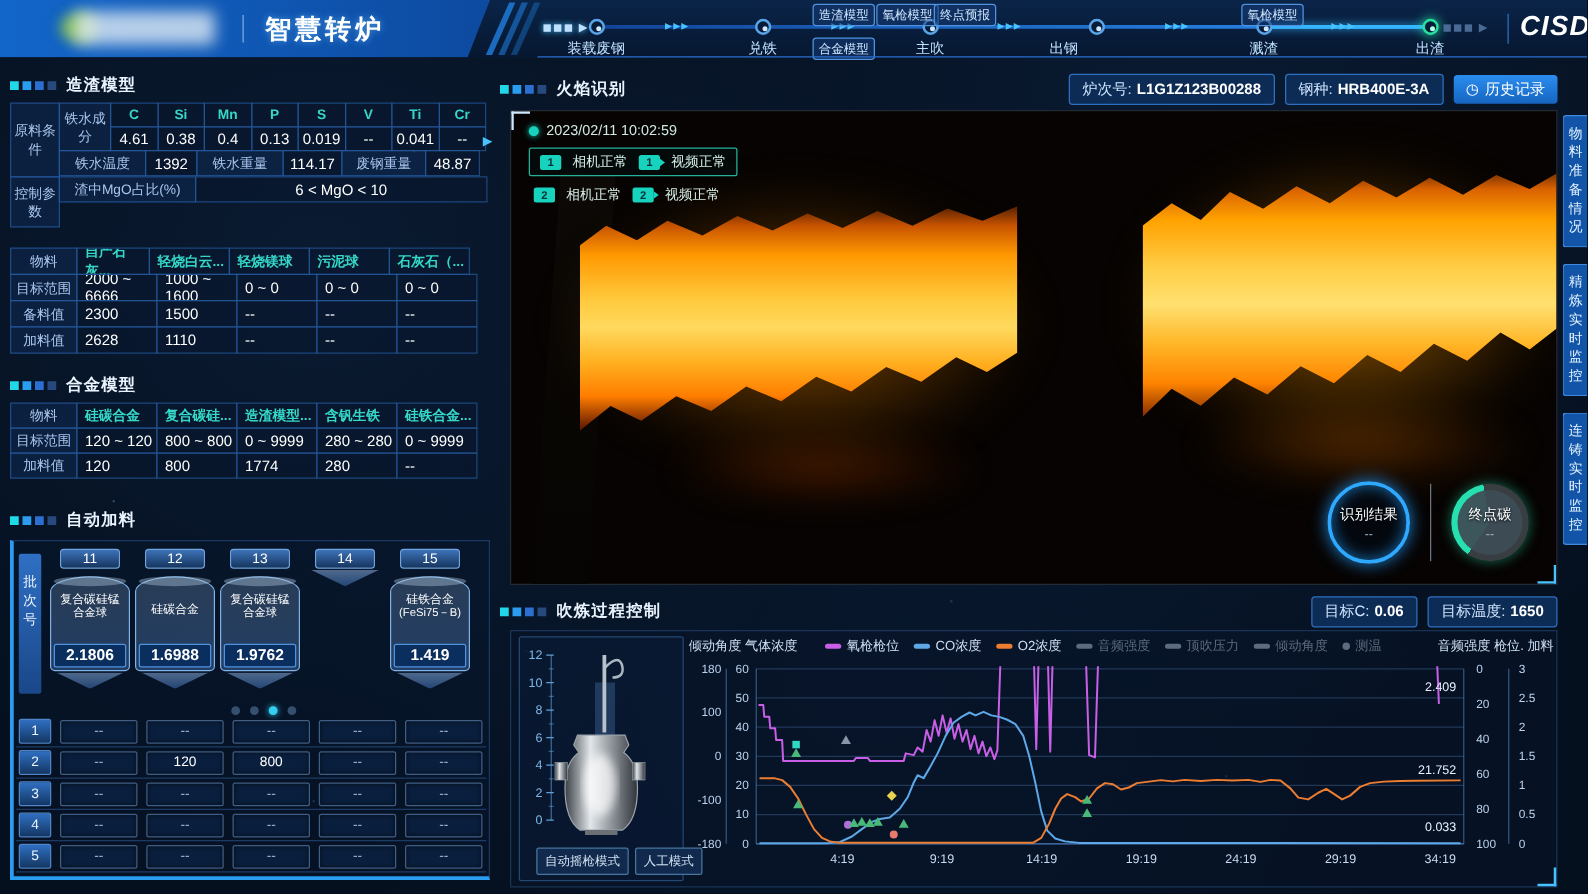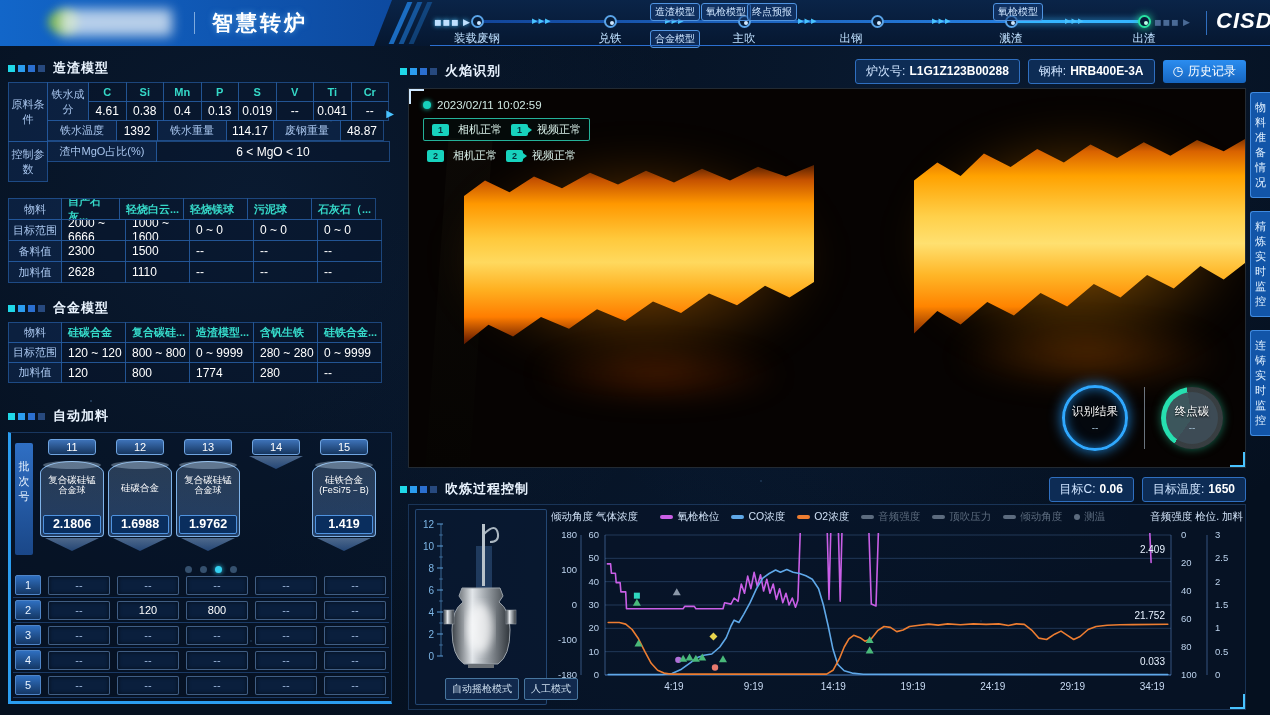--- a/index.html
+++ b/index.html
@@ -137,21 +137,21 @@
   .g2 .inner{width:100%;height:100%;border-radius:50%;background:rgba(62,76,86,.94);display:flex;flex-direction:column;align-items:center;justify-content:center;}
   .g-lab{font-size:11.5px;color:#fff;text-shadow:0 1px 2px #000;}
   .g-val{font-size:10px;color:#9db8cc;margin-top:3px;}
   .g-div{width:1px;height:62px;background:rgba(190,210,230,.55);}
   
   .blow-header{position:absolute;left:400px;top:466px;width:846px;height:24px;display:flex;align-items:center;margin-top:11px;}
   .blow-panel{position:absolute;left:408px;top:504px;width:838px;height:206px;background:rgba(8,20,40,.55);
               border:1px solid rgba(70,130,200,.3);}
   .vessel-widget{position:absolute;left:6px;top:4px;width:132px;height:196px;border:1px solid rgba(70,130,200,.45);
                  background:rgba(10,28,56,.5);border-radius:2px;}
-  .mode-btns{position:absolute;left:0;right:0;bottom:4px;display:flex;justify-content:space-between;gap:5px;padding-left:29px;}
+  .mode-btns{position:absolute;left:0;right:0;bottom:4px;display:flex;justify-content:center;gap:5px;padding-left:29px;}
   .mode-btn{font-size:10px;color:#cfe0f0;background:#11294d;border:1px solid #47769f;padding:3px 6px;border-radius:2px;white-space:nowrap;}
   .chart-zone{position:absolute;left:142px;top:2px;right:2px;bottom:2px;}
   .legend-row{display:flex;align-items:center;height:20px;font-size:10.5px;color:#cfe0f5;}
   .ax-title{white-space:nowrap;text-align:right;}
   .ax-title.right{margin-left:auto;}
   #legend{display:flex;align-items:center;gap:12px;margin:0 auto;}
   .lg-item{display:flex;align-items:center;gap:4px;white-space:nowrap;color:#cfe0f5;}
   .lg-item.off{color:#5c6b7e;}
   .lg-item .sw{width:13px;height:4px;border-radius:2px;display:inline-block;}
   .lg-item .sw.dot{width:6px;height:6px;border-radius:50%;}

